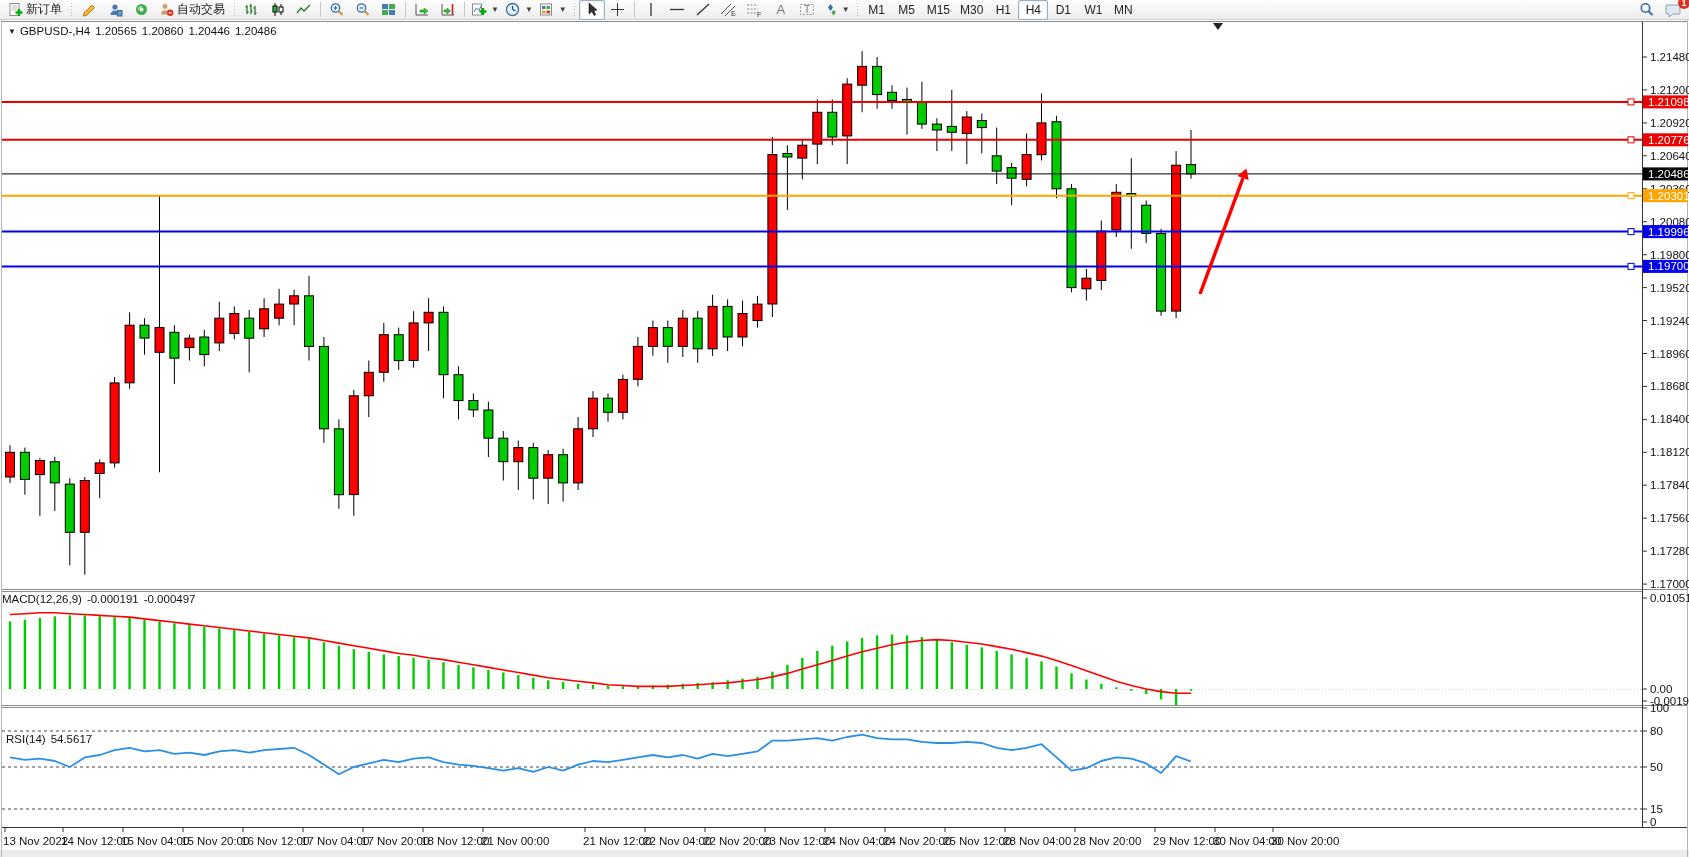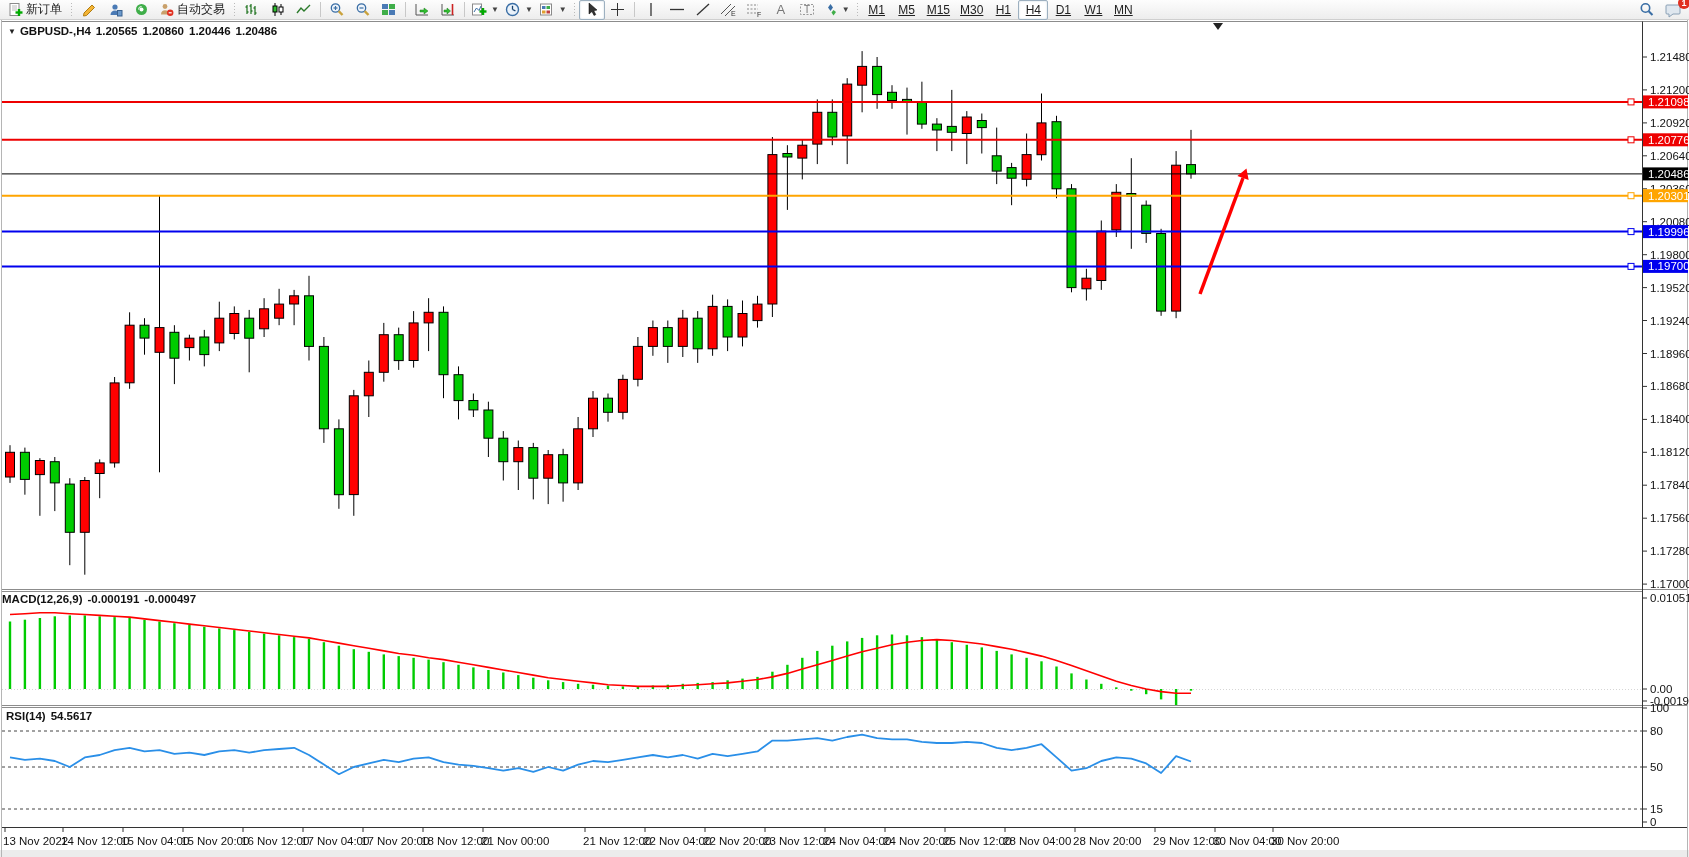--- a/index.html
+++ b/index.html
@@ -16,25 +16,25 @@
     background:repeating-linear-gradient(#bbb 0 1px,transparent 1px 3px);background-size:1px 100%;background-repeat:repeat-y;background-position:2px 0;}
   .sep{width:1px;height:15px;background:#c8c8c8;margin:0 3px;}
   .spacer{flex:1;}
   .caret{font-size:8px;color:#444;margin-left:1px;}
   .tficon svg,.tbtn svg{display:block;}
   .chatwrap{position:relative;}
   .badge{position:absolute;top:-4px;right:-5px;background:#e03020;color:#fff;border-radius:50%;
     width:12px;height:12px;font-size:9px;font-weight:bold;display:flex;align-items:center;justify-content:center;}
   
   .chart-window{position:absolute;top:20px;left:0;width:1689px;height:837px;background:#fff;}
-  .overlay{position:absolute;font-size:11.5px;color:#111;white-space:pre;font-weight:bold;}
+  .overlay{position:absolute;font-size:11.5px;color:#111;white-space:pre;}
   .overlay .tri{font-size:8px;vertical-align:1px;margin-right:4px;color:#222;}
   #title-ov{left:8px;top:5px;}
   #macd-ov{left:2px;top:573px;}
-  #rsi-ov{left:6px;top:690px;}
+  #rsi-ov{left:6px;top:713px;}
   .num{margin-left:5px;}
 </style>
 </head>
 <body>
 
 <div class="app">
 
   <div class="toolbar">
     <div class="tbtn text">
       <span>
@@ -269,21 +269,21 @@
     <div class="tbtn">
       <span>
         <svg width="15" height="15">
             <path d="M7.5 2 L10 5.5 L7.5 9 L5 5.5 Z" fill="#3a6ea5"></path>
             <path d="M10.5 8 L13 10 L10.5 13.5 L8.5 10.5 Z" fill="#3fae49"></path>
           </svg>
       </span>
         <span class="caret">▼</span>
     </div>
     <div class="handle"></div>
-    <div id="tf-group" style="display:flex;align-items:flex-end;text-decoration:underline;">
+    <div id="tf-group" style="display:flex;align-items:flex-end;">
         <div class="tbtn text">M1</div>
         <div class="tbtn text">M5</div>
         <div class="tbtn text">M15</div>
         <div class="tbtn text">M30</div>
         <div class="tbtn text">H1</div>
         <div class="tbtn text active">H4</div>
         <div class="tbtn text">D1</div>
         <div class="tbtn text">W1</div>
         <div class="tbtn text">MN</div>
       </div>

